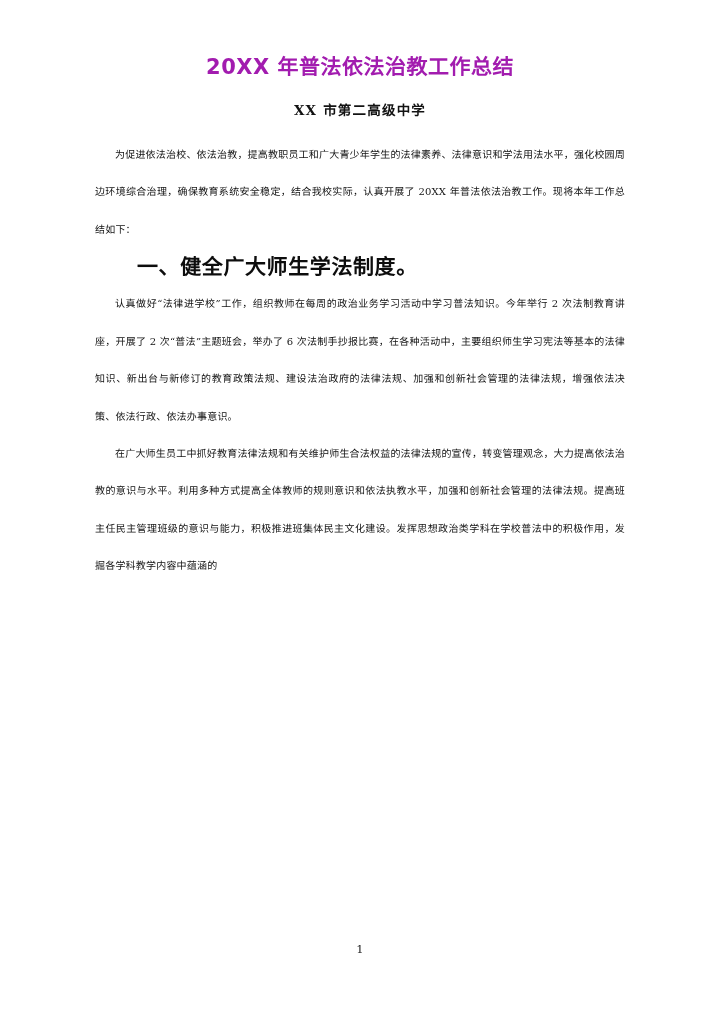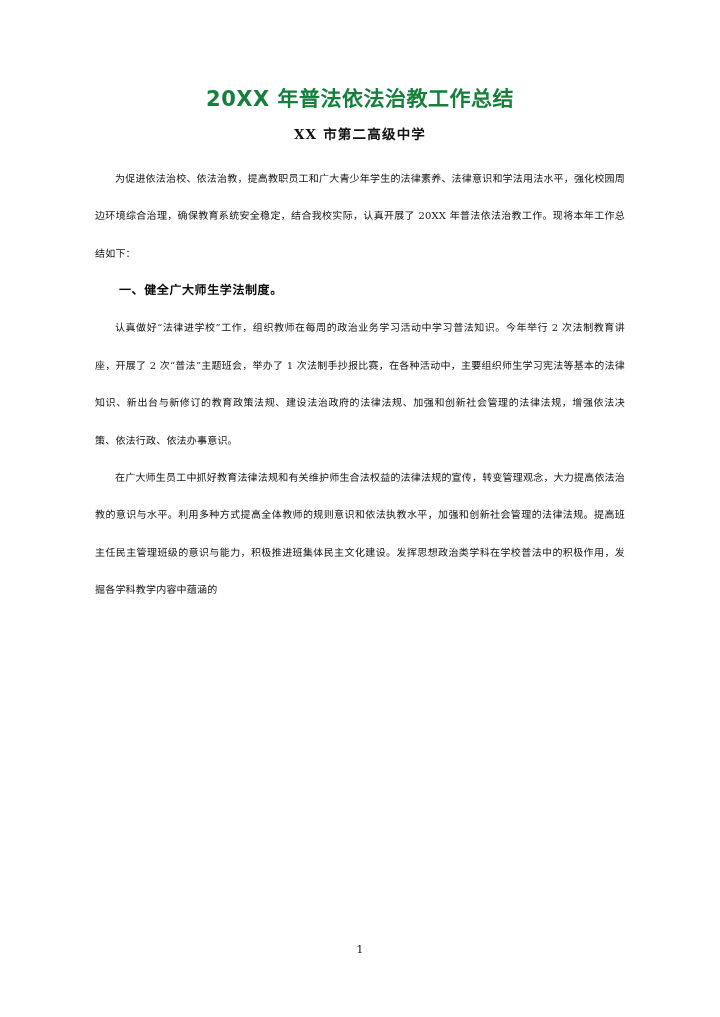--- a/index.html
+++ b/index.html
@@ -28,29 +28,29 @@
   
   .content {
     position: absolute;
     left: 95px;
     top: 0;
     width: 530px;
   }
 
   
   .doc-title {
-    margin: 0;
-    padding-top: 86px;
+    margin: 8px;
+    padding-top: 46px;
     text-align: center;
     font-family: "DejaVu Sans", "Liberation Sans", sans-serif;
     font-weight: bold;
     font-size: 21px;
     letter-spacing: 0.5px;
     line-height: 1.25;
-    color: #15803d;
+    color: #a21caf;
   }
 
   .doc-subtitle {
     margin: 0;
     padding-top: 14px;
     text-align: center;
     font-family: "DejaVu Serif", "Liberation Serif", serif;
     font-weight: bold;
     font-size: 13.5px;
     letter-spacing: 1.2px;
@@ -69,21 +69,21 @@
     line-height: 37.4px;
     text-align: justify;
     text-justify: inter-ideograph;
     text-indent: 2em;
     letter-spacing: 0.2px;
     color: #121212;
   }
 
   p.heading {
     margin: 0;
-    font-size: 12px;
+    font-size: 21px;
     line-height: 37.4px;
     text-indent: 2em;
     font-weight: bold;
     letter-spacing: 0.6px;
     color: #0d0d0d;
   }
 
   
   .page-number {
     position: absolute;
@@ -106,21 +106,21 @@
     <h1 class="doc-title">20XX 年普法依法治教工作总结</h1>
 
     <h2 class="doc-subtitle">XX 市第二高级中学</h2>
 
     <div class="body-block">
 
       <p class="para">为促进依法治校、依法治教，提高教职员工和广大青少年学生的法律素养、法律意识和学法用法水平，强化校园周边环境综合治理，确保教育系统安全稳定，结合我校实际，认真开展了 20XX 年普法依法治教工作。现将本年工作总结如下：</p>
 
       <p class="heading">一、健全广大师生学法制度。</p>
 
-      <p class="para">认真做好“法律进学校”工作，组织教师在每周的政治业务学习活动中学习普法知识。今年举行 2 次法制教育讲座，开展了 2 次“普法”主题班会，举办了 1 次法制手抄报比赛，在各种活动中，主要组织师生学习宪法等基本的法律知识、新出台与新修订的教育政策法规、建设法治政府的法律法规、加强和创新社会管理的法律法规，增强依法决策、依法行政、依法办事意识。</p>
+      <p class="para">认真做好“法律进学校”工作，组织教师在每周的政治业务学习活动中学习普法知识。今年举行 2 次法制教育讲座，开展了 2 次“普法”主题班会，举办了 6 次法制手抄报比赛，在各种活动中，主要组织师生学习宪法等基本的法律知识、新出台与新修订的教育政策法规、建设法治政府的法律法规、加强和创新社会管理的法律法规，增强依法决策、依法行政、依法办事意识。</p>
 
 
 
       <p class="para">在广大师生员工中抓好教育法律法规和有关维护师生合法权益的法律法规的宣传，转变管理观念，大力提高依法治教的意识与水平。利用多种方式提高全体教师的规则意识和依法执教水平，加强和创新社会管理的法律法规。提高班主任民主管理班级的意识与能力，积极推进班集体民主文化建设。发挥思想政治类学科在学校普法中的积极作用，发掘各学科教学内容中蕴涵的</p>
 
     </div>
   </div>
 
   <div class="page-number">1</div>
 

